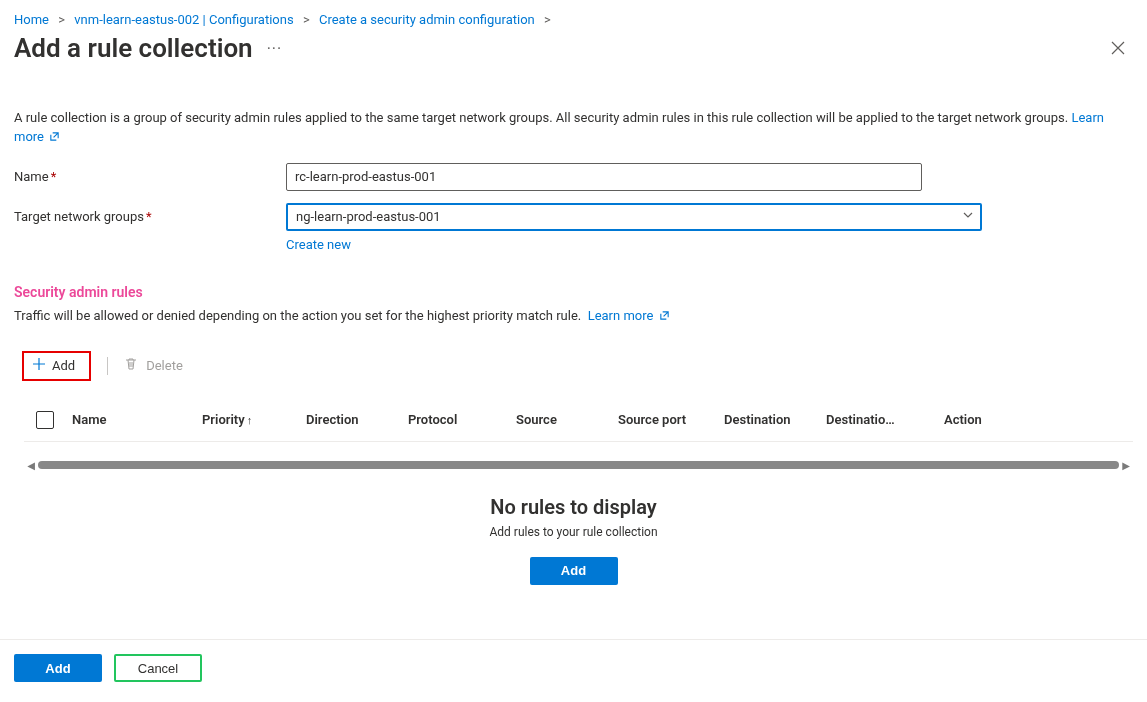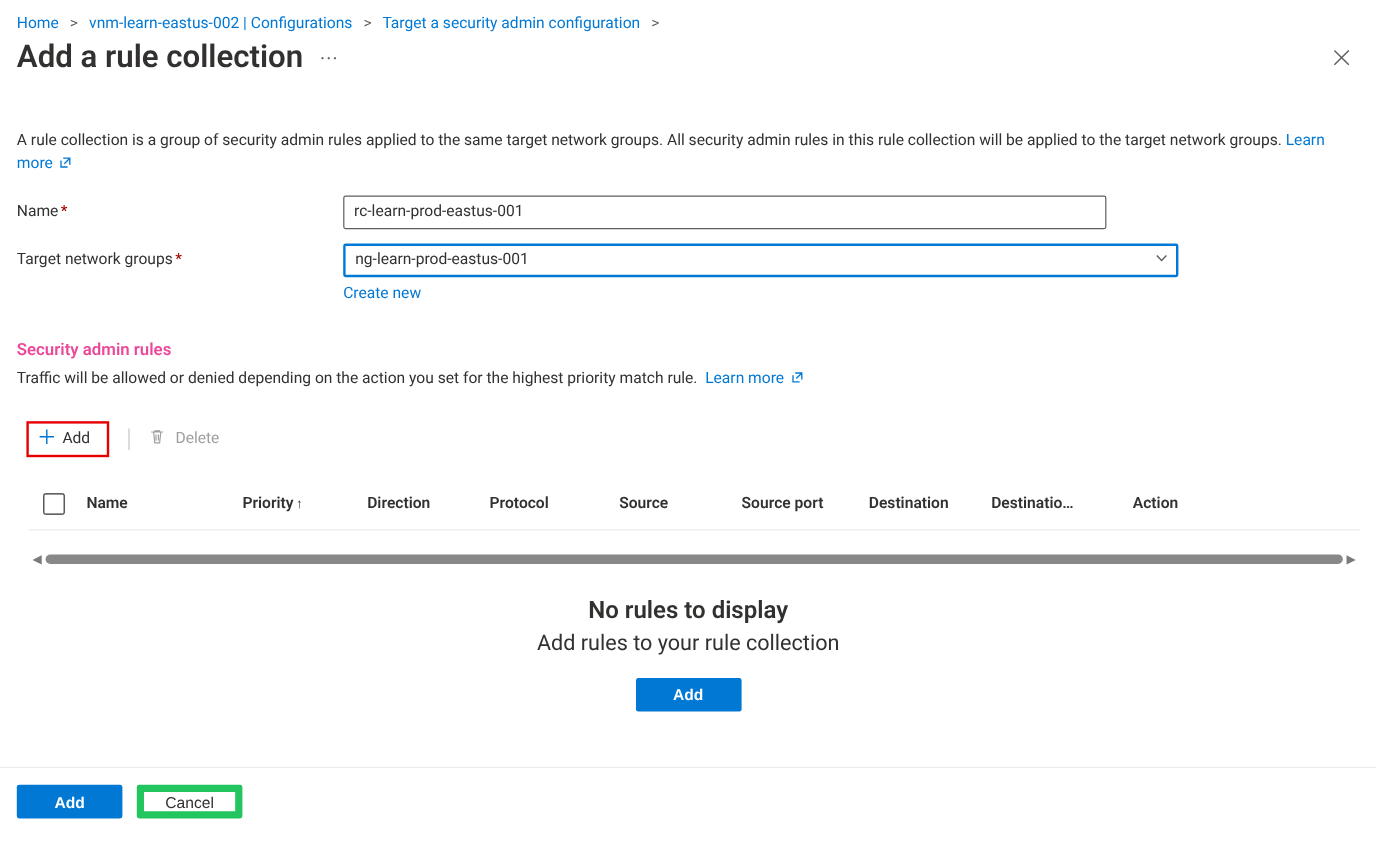--- a/index.html
+++ b/index.html
@@ -233,21 +233,21 @@
     padding: 24px 0 0 0;
   }
   .empty-title {
     font-size: 20px;
     font-weight: 600;
     color: #323130;
     margin: 0 0 6px 0;
     text-align: center;
   }
   .empty-sub {
-    font-size: 18px;
+    font-size: 12px;
     color: #323130;
     margin: 0 0 18px 0;
     text-align: center;
   }
   .btn-primary {
     display: inline-flex;
     align-items: center;
     justify-content: center;
     height: 28px;
     min-width: 88px;
@@ -262,21 +262,21 @@
   }
   .btn-secondary {
     display: inline-flex;
     align-items: center;
     justify-content: center;
     height: 28px;
     min-width: 88px;
     background: #fff;
     color: #323130;
     font-size: 13px;
-    border: 6px solid #22c55e;
+    border: 2px solid #22c55e;
     border-radius: 2px;
     cursor: pointer;
     padding: 1px 14px;
   }
 
   
   .footer {
     position: absolute;
     left: 0;
     right: 0;
@@ -291,21 +291,21 @@
   .ext-link-icon { margin-left:2px; vertical-align:-1px; }
 </style>
 </head>
 <body>
 
 <div class="breadcrumb">
   <a>Home</a>
   <span class="sep">&gt;</span>
   <a>vnm-learn-eastus-002 | Configurations</a>
   <span class="sep">&gt;</span>
-  <a>Target a security admin configuration</a>
+  <a>Create a security admin configuration</a>
   <span class="sep">&gt;</span>
 </div>
 
 <div class="title-row">
   <h1 class="page-title">Add a rule collection</h1>
   <span class="more-icon">···</span>
   <span class="close-icon">
     <svg width="14" height="14" viewBox="0 0 14 14">
         <path d="M1 1 L13 13 M13 1 L1 13" stroke="#605e5c" stroke-width="1.2" fill="none"></path>
       </svg>

